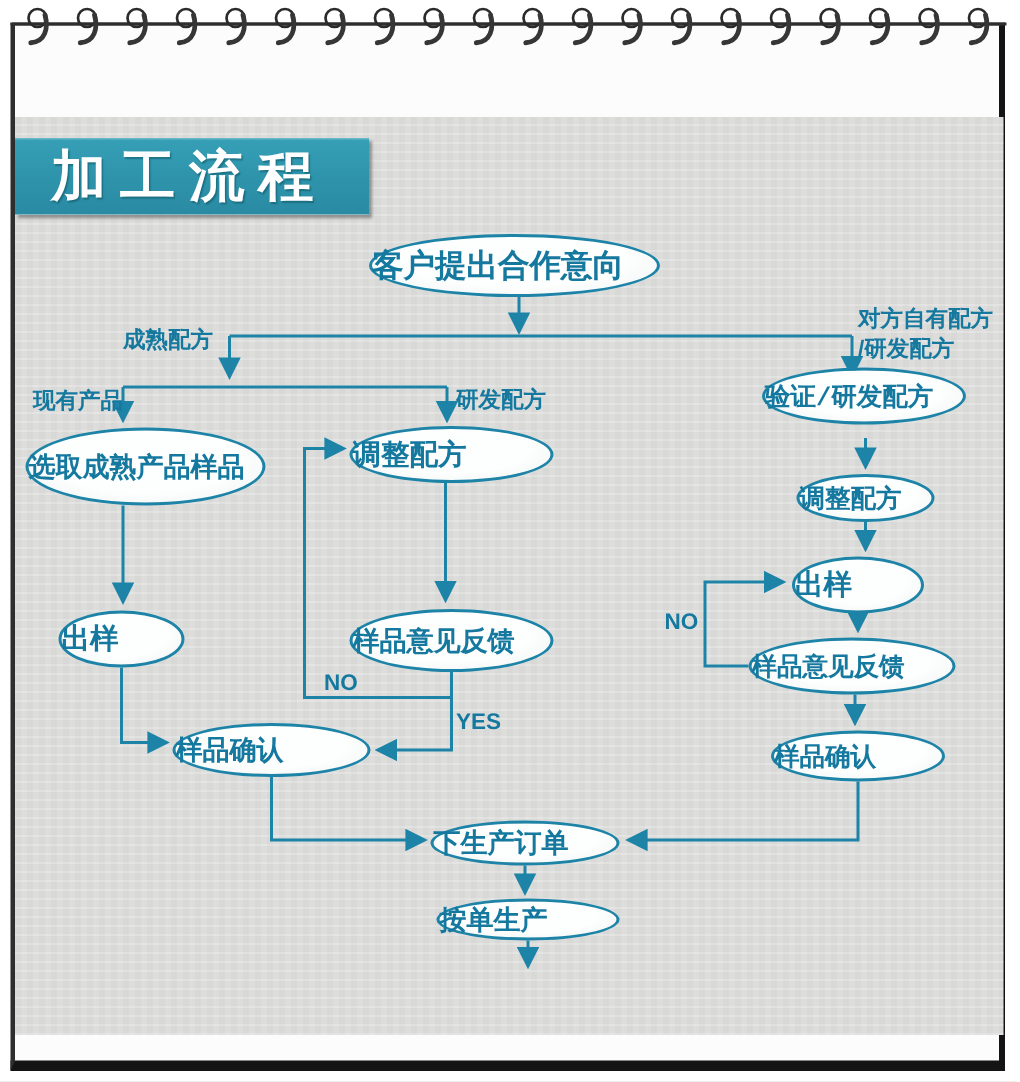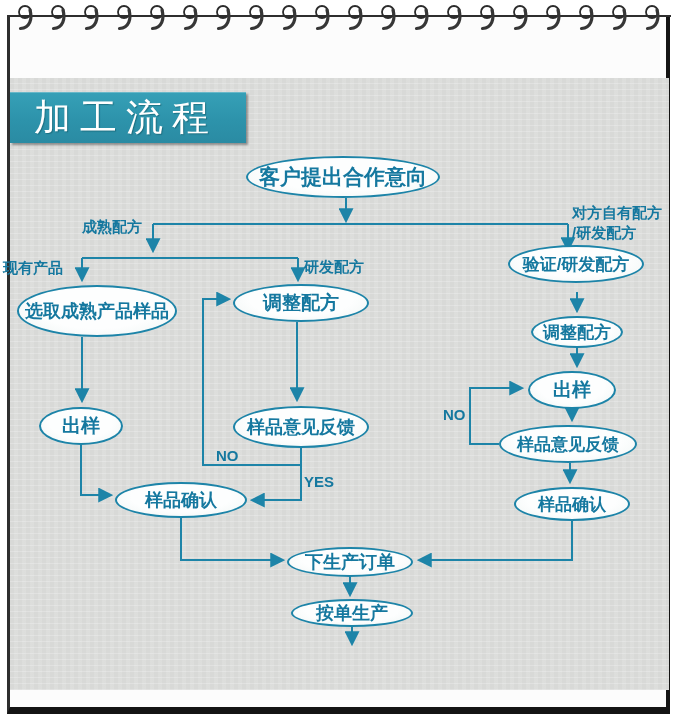--- a/index.html
+++ b/index.html
@@ -28,33 +28,34 @@
       repeating-linear-gradient(0deg, rgba(255,255,255,0.22) 0 1px, rgba(0,0,0,0.0) 1px 6px),
       repeating-linear-gradient(90deg, rgba(0,0,0,0.02) 0 4px, rgba(255,255,255,0.02) 4px 8px);
   }
   .title-box{
     position:absolute;left:10px;top:92px;width:236px;height:51px;
     background:linear-gradient(180deg,#36a0b7 0%,#2d93ab 55%,#2a8ba3 100%);
     box-shadow:2px 2px 2px rgba(40,40,40,0.45), inset 0 1px 0 rgba(255,255,255,0.25);
     display:flex;align-items:center;
     color:#ffffff;
     font-family:"Liberation Serif","DejaVu Serif",serif;
-    font-weight:normal;font-size:37px;letter-spacing:9px;
+    font-weight:bold;font-size:37px;letter-spacing:9px;
     padding-left:24px;box-sizing:border-box;
     text-shadow:1px 1px 1px rgba(0,60,70,0.4);
   }
   
   .flow-svg{position:absolute;left:0;top:0;}
   .edge{fill:none;stroke:#1d84a8;stroke-width:2;}
   .node{
-    position:absolute;display:flex;align-items:center;justify-content:center;
+    position:absolute;display:flex;align-items:center;
     border:2px solid #1d84a8;border-radius:50%;
     background:radial-gradient(ellipse at 50% 40%, #fdfefe 55%, #eef4f3 100%);
     color:#15789f;font-weight:bold;white-space:nowrap;
     box-sizing:border-box;
+    font-family:Liberation Mono, monospace;
   }
   .lbl{
     position:absolute;color:#15789f;font-weight:bold;font-size:15px;
     white-space:nowrap;line-height:20px;
   }
 </style>
 </head>
 <body>
 
 <div class="stage">
@@ -159,21 +160,21 @@
       <span>样品确认</span>
     </div>
   <div class="node" style="left:291px;top:599px;width:122px;height:28px;font-size:18px;">
       <span>按单生产</span>
     </div>
   <div class="node" style="left:287px;top:547px;width:126px;height:30px;font-size:18px;">
       <span>下生产订单</span>
     </div>
 
   <div class="lbl" style="left:82px;top:217px;">成熟配方</div>
-  <div class="lbl" style="left:3px;top:258px;">现有产品</div>
+  <div class="lbl" style="left:22px;top:258px;">现有产品</div>
   <div class="lbl" style="left:304px;top:257px;">研发配方</div>
   <div class="lbl" style="left:572px;top:203px;">
     <div>对方自有配方</div>
     <div>/研发配方</div>
   </div>
   <div class="lbl" style="left:216px;top:446px;">NO</div>
   <div class="lbl" style="left:304px;top:472px;text-align:center;">YES</div>
   <div class="lbl" style="left:443px;top:405px;">NO</div>
 
 </div>

